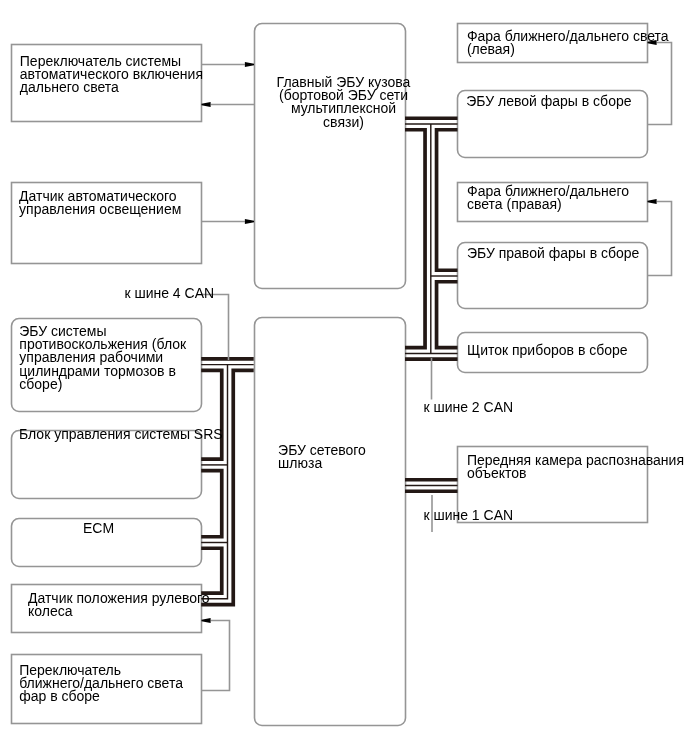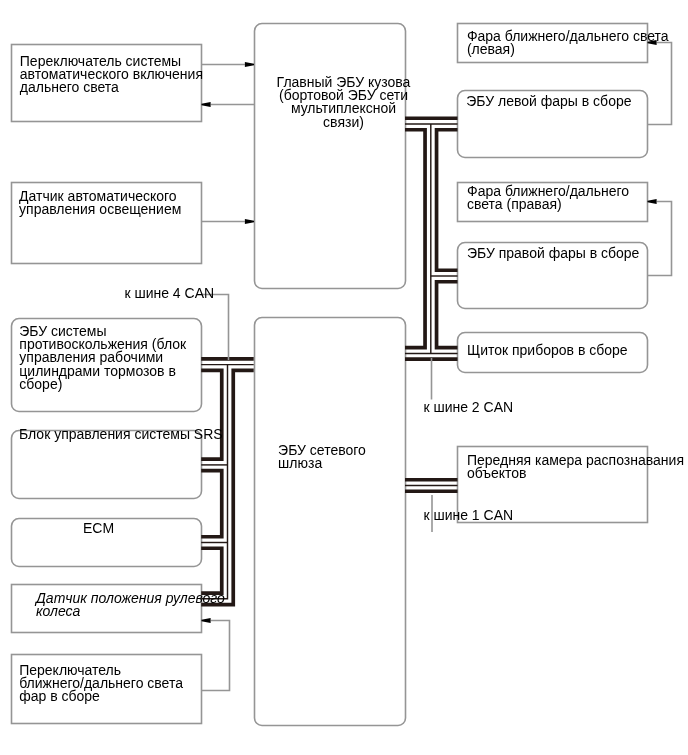--- a/index.html
+++ b/index.html
@@ -92,21 +92,21 @@
 (бортовой ЭБУ сети
 мультиплексной
 связи)</div>
       <div class="blabel" style="left: 19.3px; top: 325px;">ЭБУ системы
 противоскольжения (блок
 управления рабочими
 цилиндрами тормозов в
 сборе)</div>
       <div class="blabel" style="left: 19px; top: 428px;">Блок управления системы SRS</div>
       <div class="blabel" style="left: 83px; top: 522.1px;">ECM</div>
-      <div class="blabel" style="left: 36px; top: 592.1px; font-style: italic;">Датчик положения рулевого
+      <div class="blabel" style="left: 28px; top: 592.1px;">Датчик положения рулевого
 колеса</div>
       <div class="blabel" style="left: 19.2px; top: 663.9px;">Переключатель
 ближнего/дальнего света
 фар в сборе</div>
       <div class="blabel" style="left: 278.1px; top: 444.2px;">ЭБУ сетевого
 шлюза</div>
       <div class="blabel" style="left: 466.9px; top: 30.2px;">Фара ближнего/дальнего света
 (левая)</div>
       <div class="blabel" style="left: 466.3px; top: 94.5px;">ЭБУ левой фары в сборе</div>
       <div class="blabel" style="left: 467px; top: 185.2px;">Фара ближнего/дальнего

